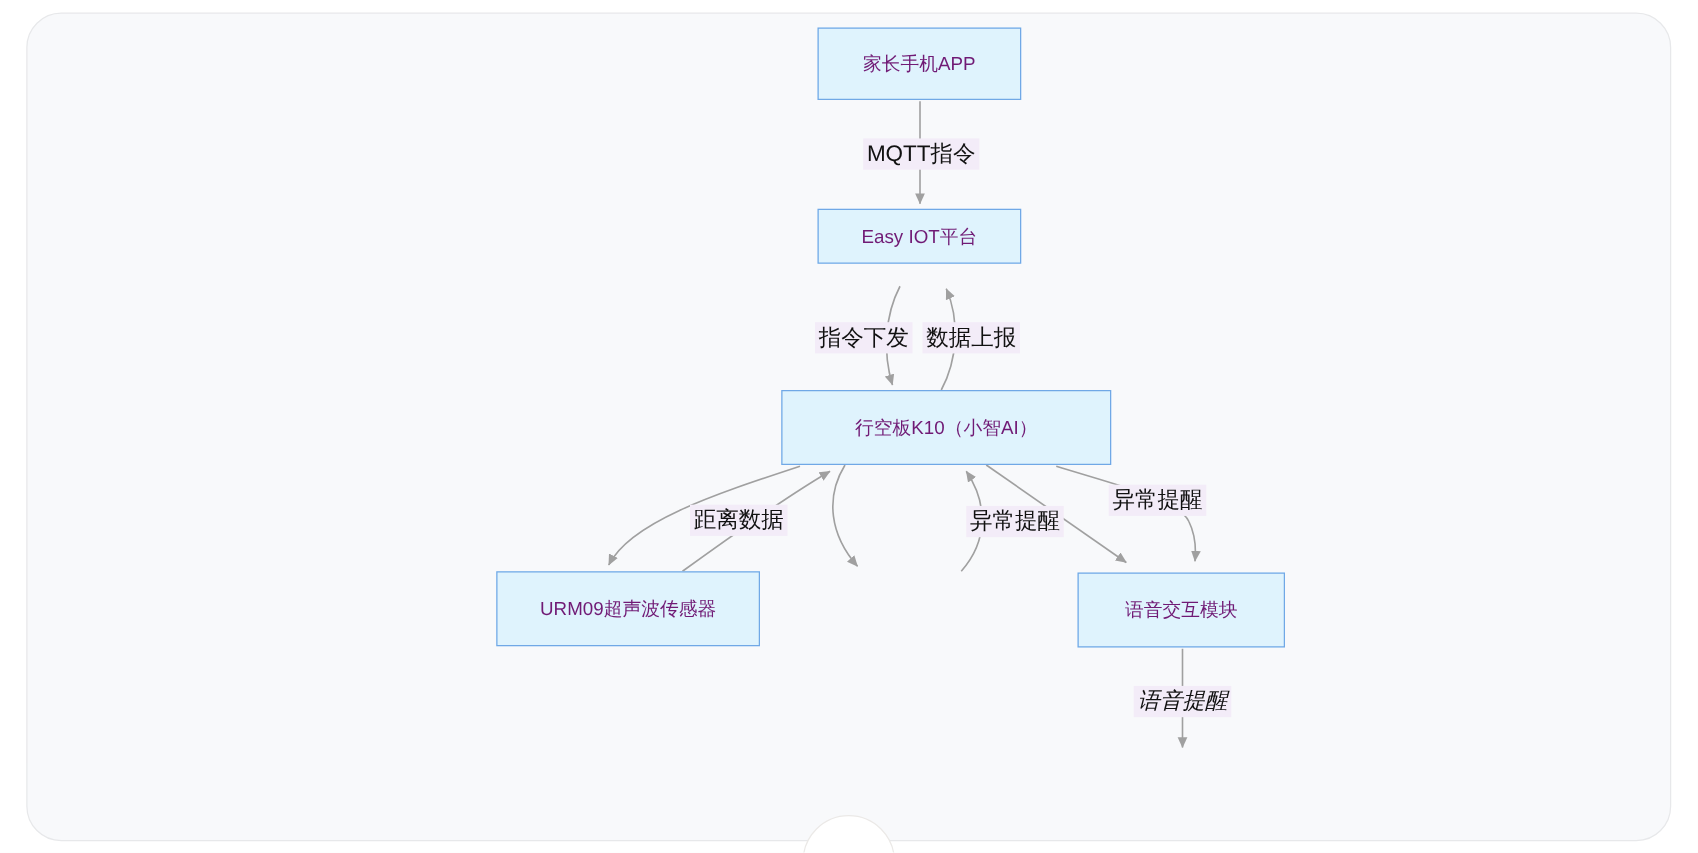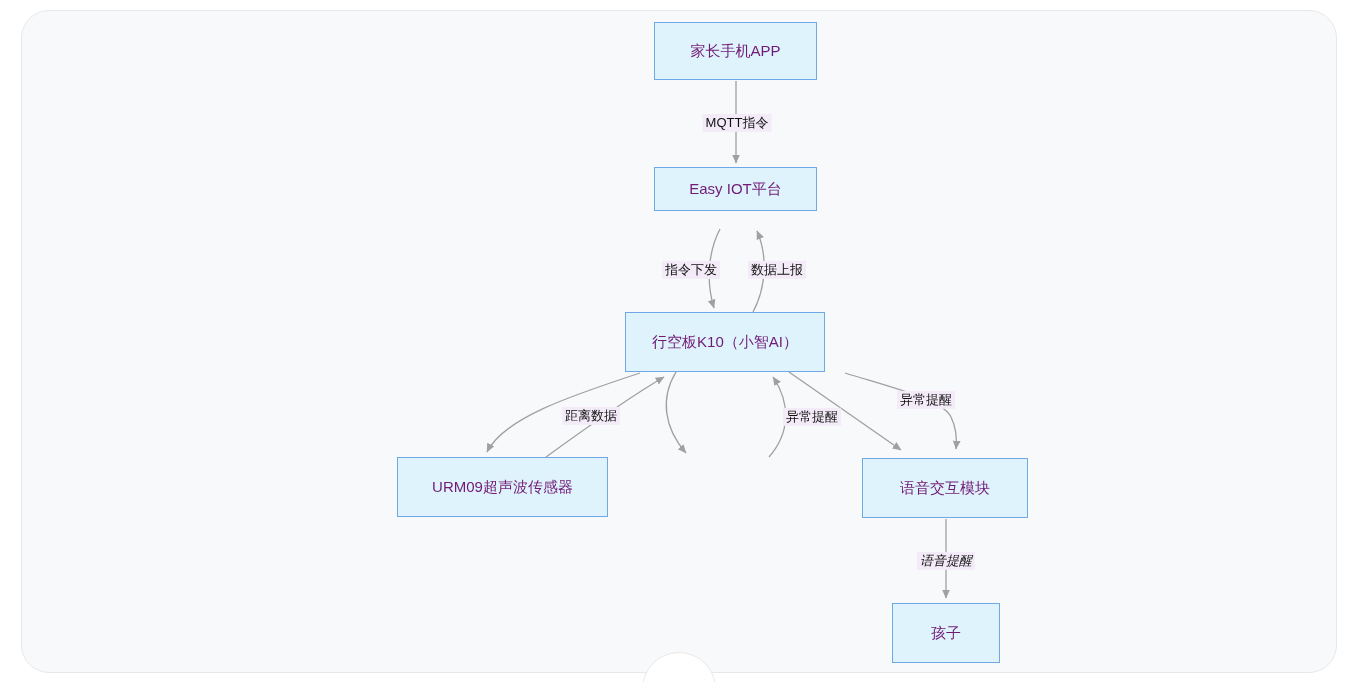--- a/index.html
+++ b/index.html
@@ -60,21 +60,21 @@
     text-align: center;
     white-space: nowrap;
     z-index: 3;
   }
 
   .edge-label {
     position: absolute;
     transform: translate(-50%, -50%);
     background: #f3ecf8;
     color: #111111;
-    font-size: 13px;
+    font-size: 18px;
     line-height: 1.25;
     padding: 1px 3px;
     white-space: nowrap;
     z-index: 4;
   }
 </style>
 </head>
 <body>
 
 <div class="stage">
@@ -96,28 +96,27 @@
     <path class="edge" d="M 769 457 C 791 432, 790 402, 773 377" marker-end="url(#arrow)"></path>
     <path class="edge" d="M 789 372 L 901 450" marker-end="url(#arrow)"></path>
     <path class="edge" d="M 845 373 C 897 389, 943 400, 951 417 C 956 427, 957 438, 956 449" marker-end="url(#arrow)"></path>
     <path class="edge" d="M 946 519 L 946 598" marker-end="url(#arrow)"></path>
   </svg>
 
   <div class="node" style="left:654px; top:22px; width:163px; height:58px;">家长手机APP</div>
 
   <div class="node" style="left:654px; top:167px; width:163px; height:44px;">Easy IOT平台</div>
 
-  <div class="node" style="left:625px; top:312px; width:200px; height:60px;">行空板K10（小智AI）</div>
+  <div class="node" style="left:625px; top:312px; width:264px; height:60px;">行空板K10（小智AI）</div>
 
   <div class="node" style="left:397px; top:457px; width:211px; height:60px;">URM09超声波传感器</div>
 
 
   <div class="node" style="left:862px; top:458px; width:166px; height:60px;">语音交互模块</div>
 
-  <div class="node" style="left:892px; top:603px; width:108px; height:60px;">孩子</div>
 
   <div class="edge-label" style="left:737px; top:123px;">MQTT指令</div>
 
   <div class="edge-label" style="left:691px; top:270px;">指令下发</div>
 
   <div class="edge-label" style="left:777px; top:270px;">数据上报</div>
 
   <div class="edge-label" style="left:591px; top:416px;">距离数据</div>
 
   <div class="edge-label" style="left:812px; top:417px;">异常提醒</div>

